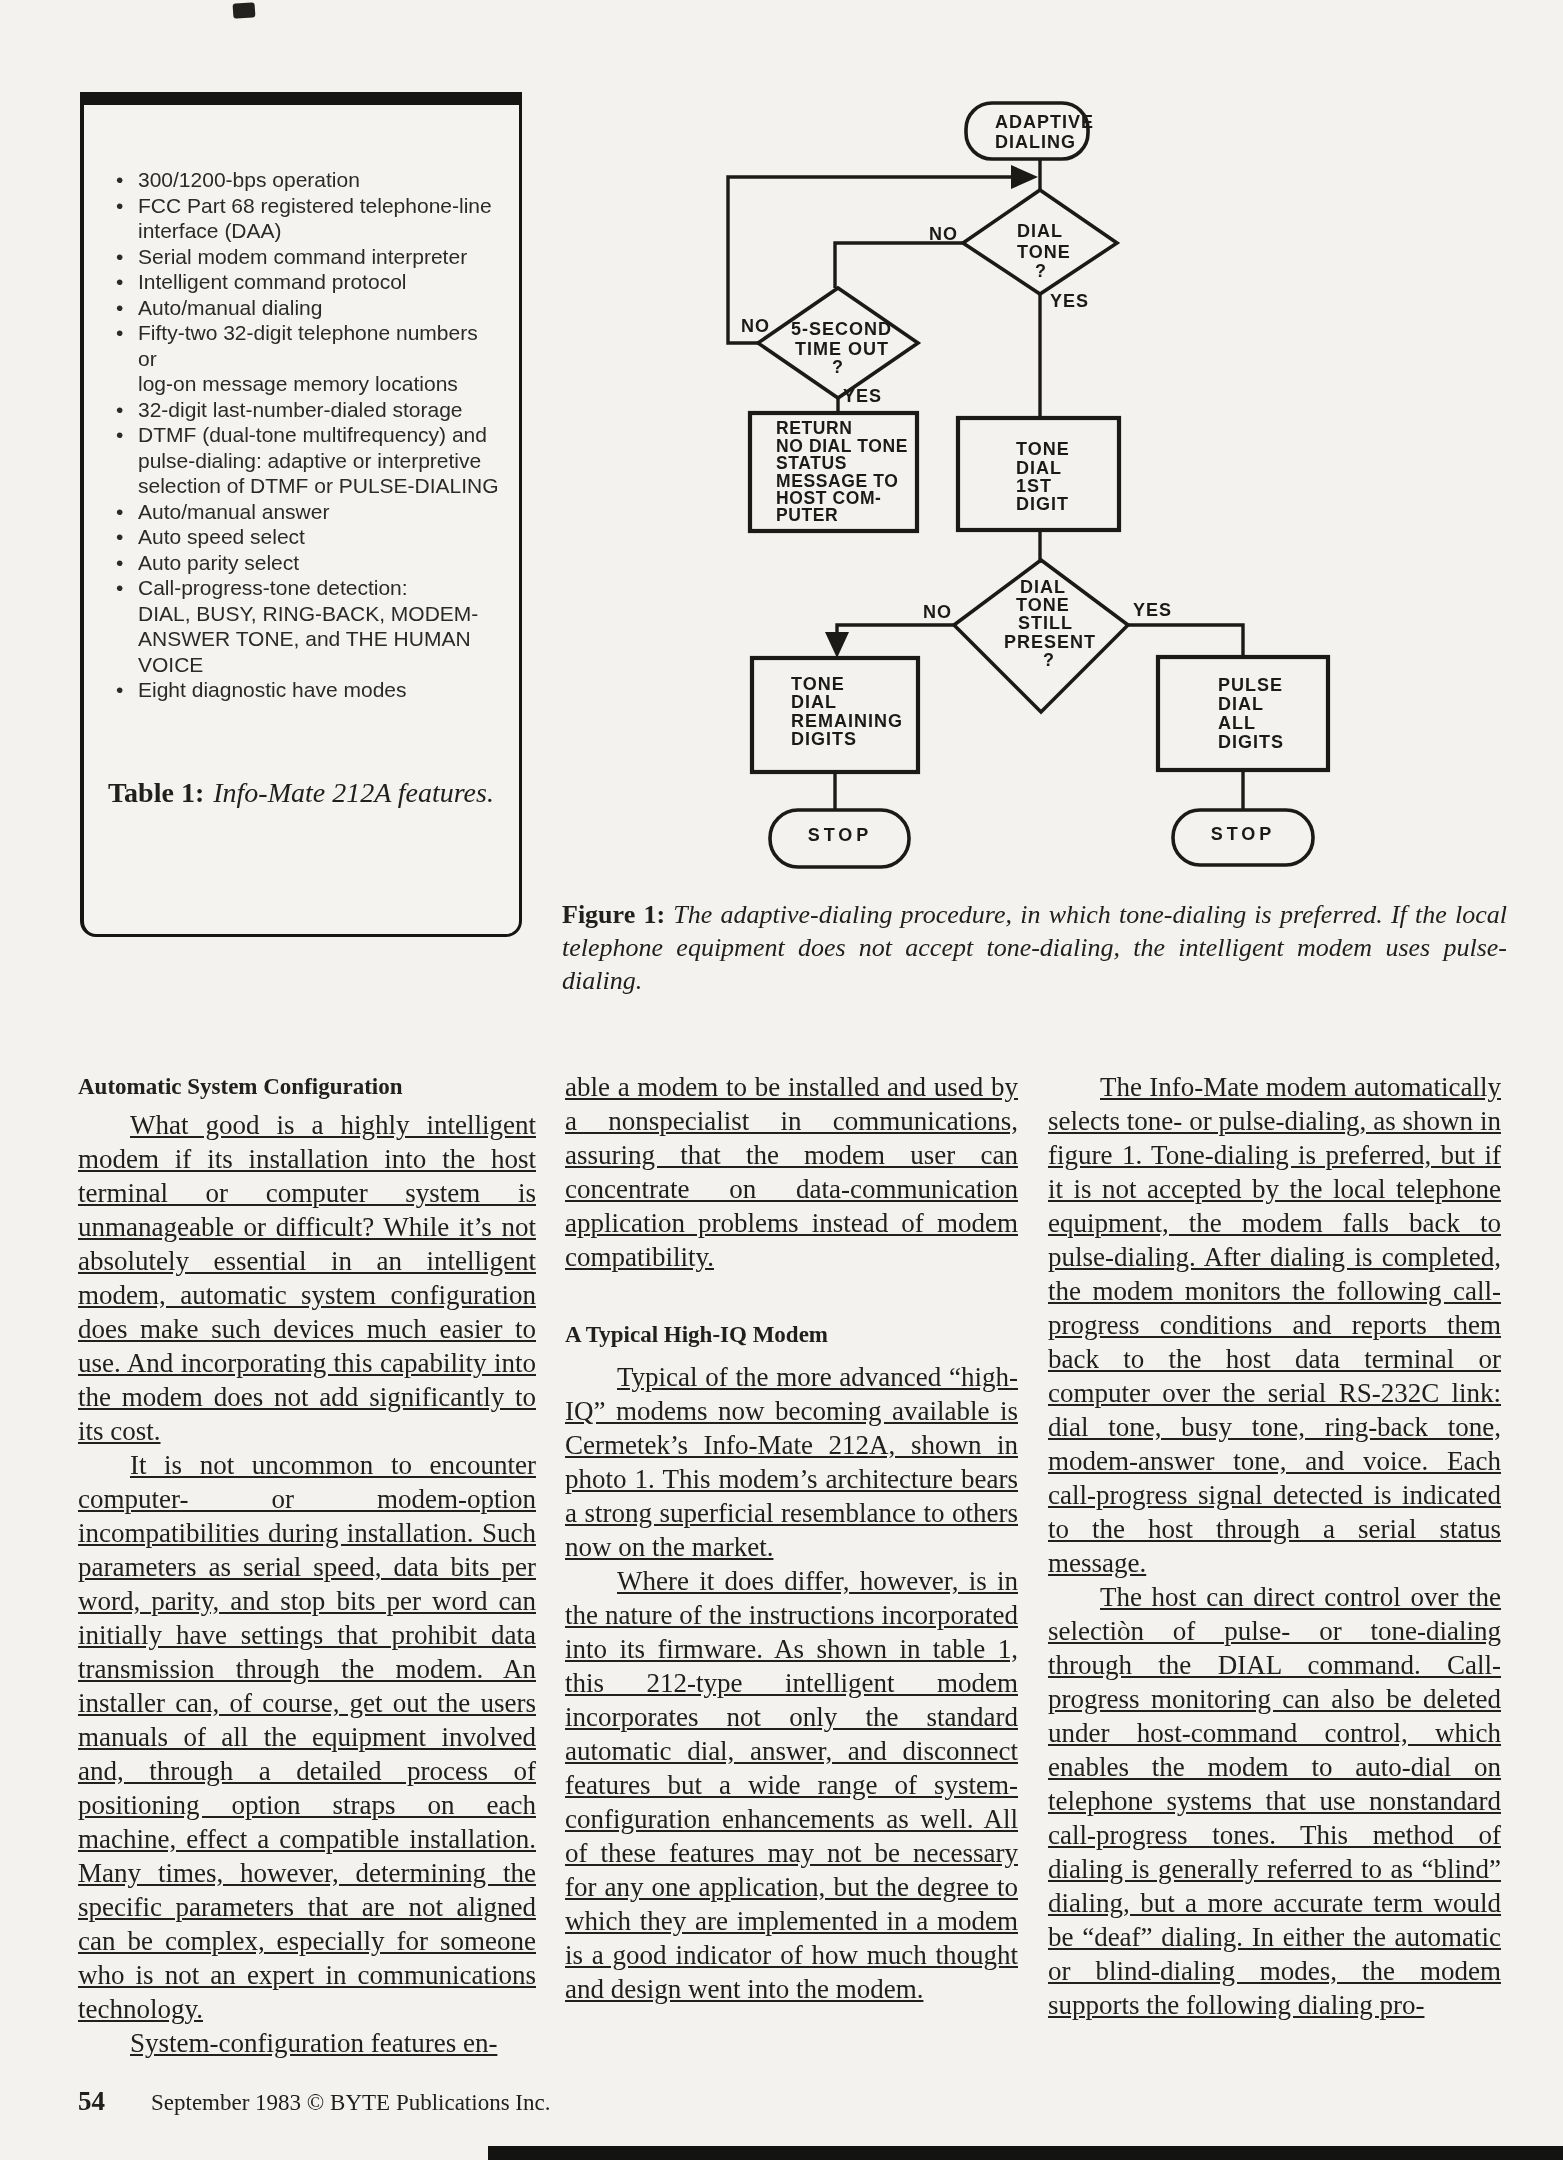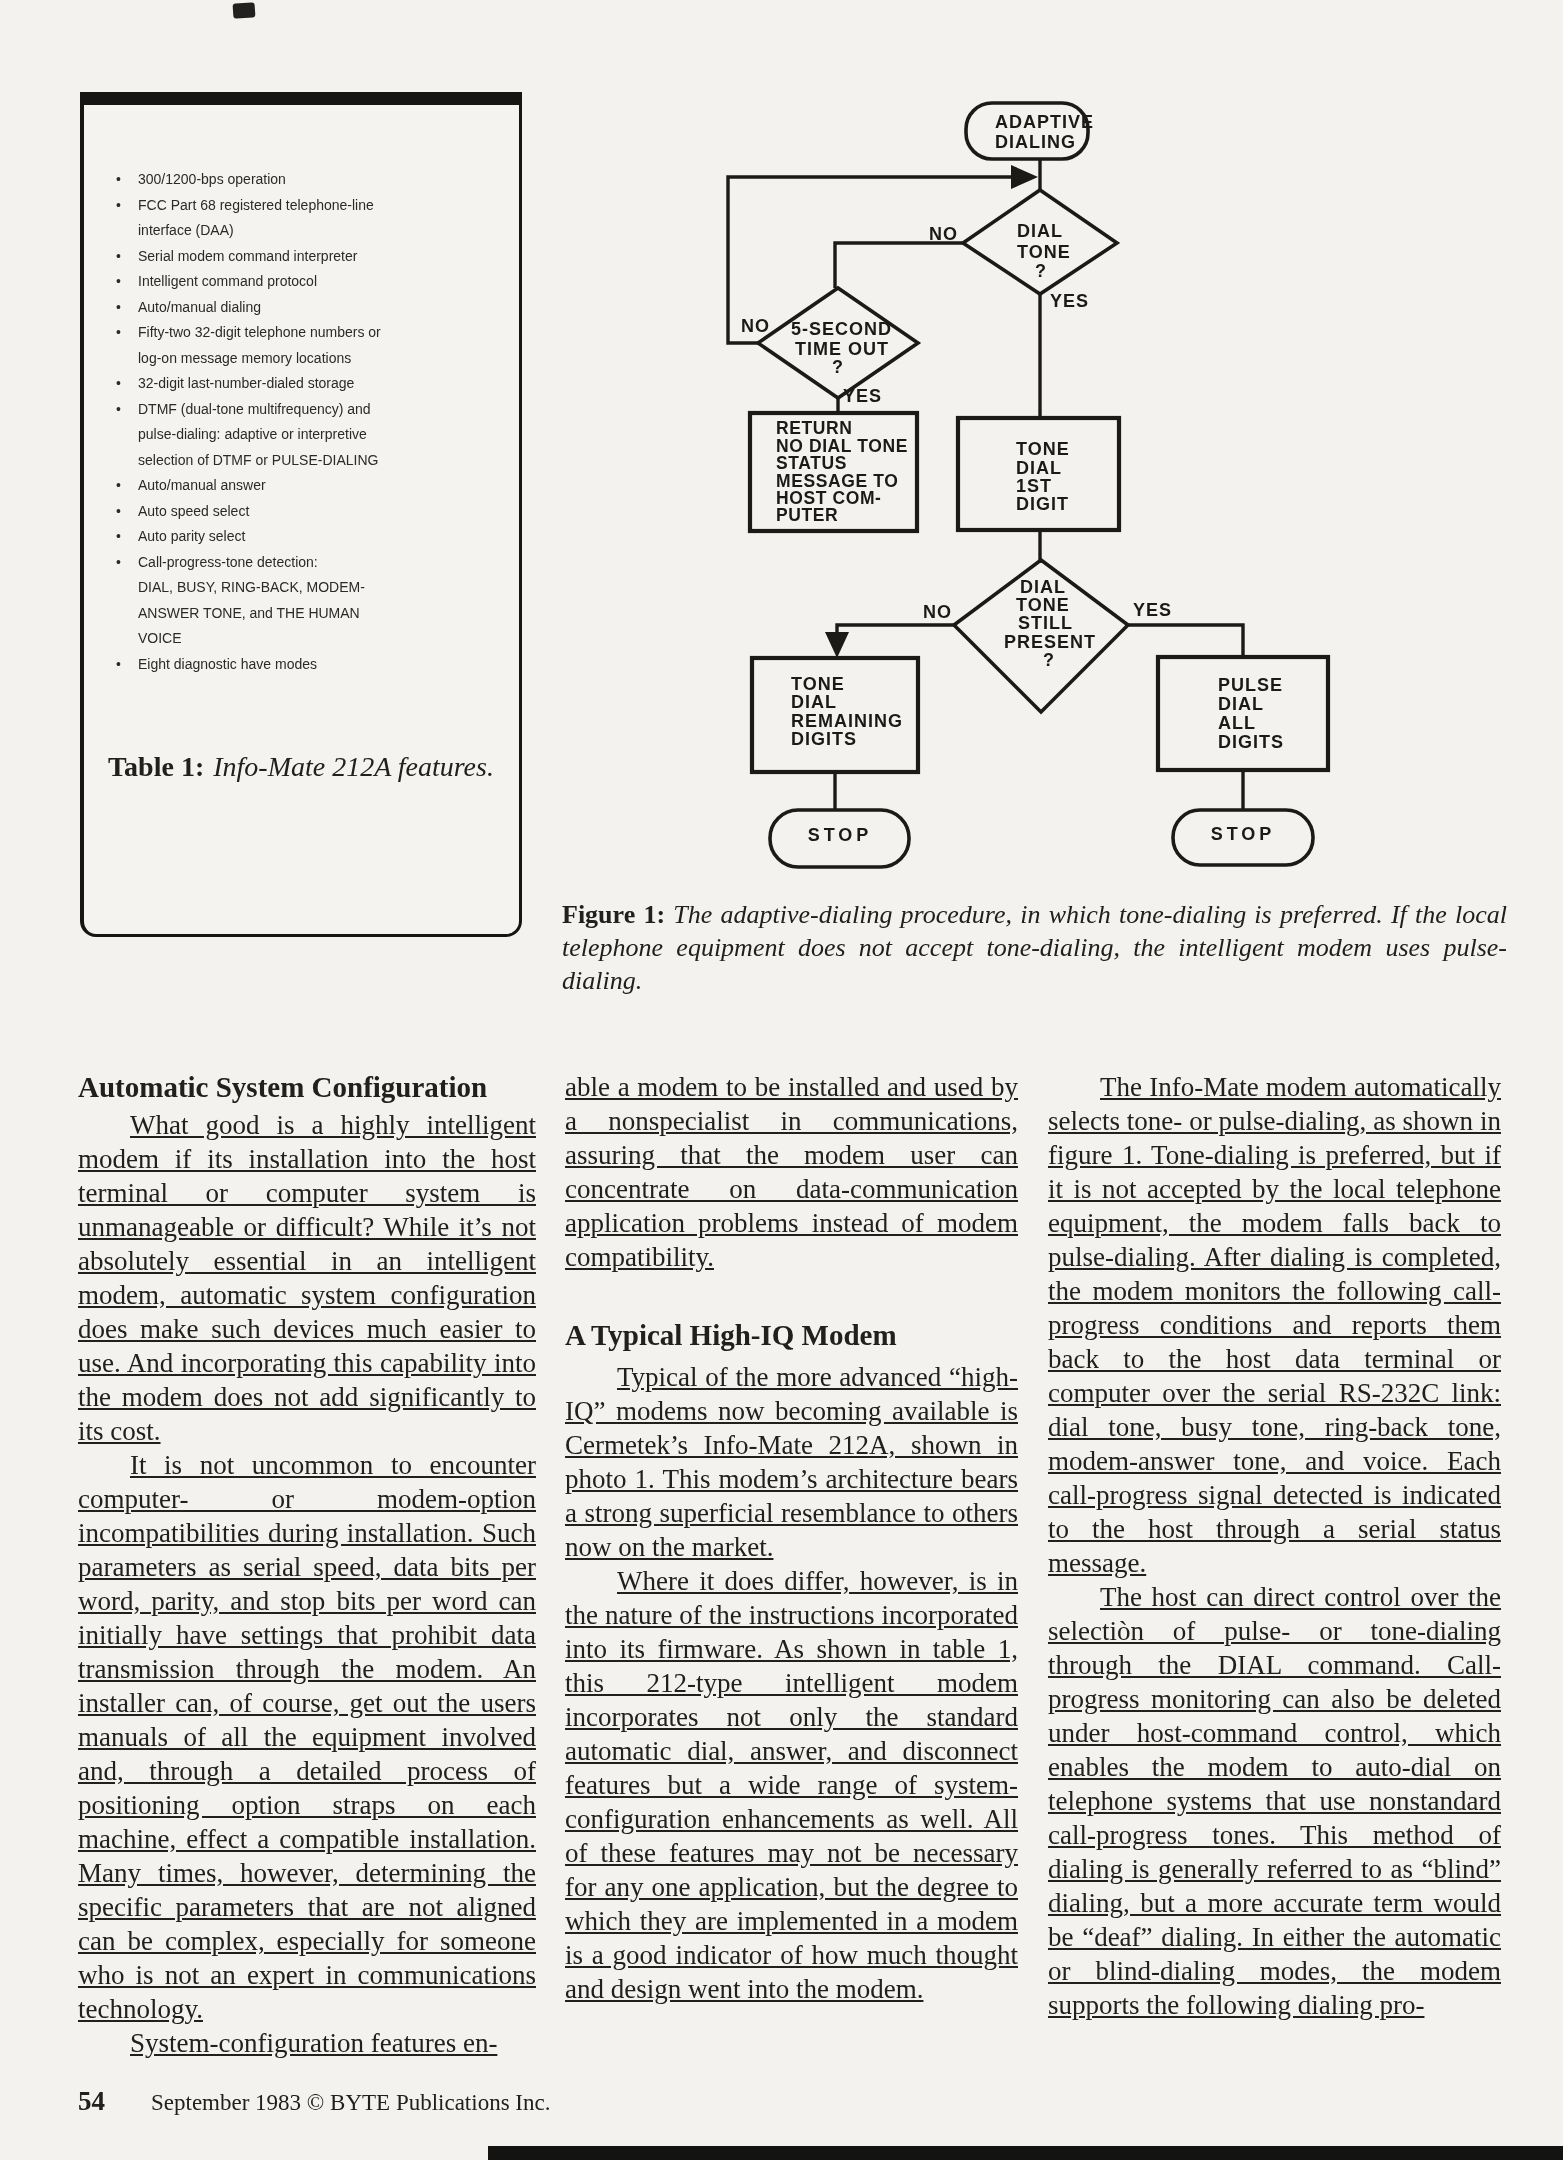--- a/index.html
+++ b/index.html
@@ -17,21 +17,21 @@
   .table-box{
     position:absolute;left:80px;top:92px;width:442px;height:845px;box-sizing:border-box;
     border-top:13px solid #161513;border-left:4px solid #161513;
     border-right:3px solid #161513;border-bottom:3px solid #161513;
     border-bottom-left-radius:16px;border-bottom-right-radius:16px;
     background:#f4f3ef;
   }
   .feature-list{
     list-style:none;margin:0;padding:62px 18px 0 32px;
     font-family:"Liberation Sans", sans-serif;
-    font-size:14px;line-height:25.5px;color:#2b2a28;
+    font-size:21px;line-height:25.5px;color:#2b2a28;
   }
   .feature-list li{position:relative;padding-left:22px;white-space:pre-wrap;}
   .feature-list li::before{content:"\2022";position:absolute;left:0;top:0;}
   .table-caption{margin:74px 0 0 24px;font-size:28px;}
   .table-caption .cap-label{font-weight:bold;}
   .table-caption .cap-body{font-style:italic;margin-left:9px;}
 
   
   .flowchart{position:absolute;left:540px;top:60px;width:1023px;height:880px;}
   .flowchart .shape{fill:none;stroke:#1b1a17;stroke-width:3.6px;}
@@ -51,21 +51,21 @@
     font-size:26px;line-height:33px;text-align:justify;
   }
   .fig-caption .cap-label{font-weight:bold;font-style:normal;}
   .fig-caption .cap-body{font-style:italic;}
 
   
   .col{position:absolute;top:1070px;width:458px;font-size:27px;line-height:34px;text-align:justify;}
   .col1{left:78px;}
   .col2{left:565px;width:453px;}
   .col3{left:1048px;width:453px;}
-  .col h2{font-size:29px;line-height:34px;margin:0 0 4px 0;}
+  .col h2{font-size:23px;line-height:34px;margin:0 0 4px 0;}
   .col h2.spaced{margin-top:44px;margin-bottom:8px;}
   .col p{margin:0;text-decoration:underline;}
   .col p.ind{text-indent:52px;}
 
   
   .footer{position:absolute;left:78px;top:2086px;font-size:23px;}
   .footer .pagenum{font-weight:bold;font-size:27px;}
   .footer .credit{margin-left:46px;}
 </style>
 </head>

